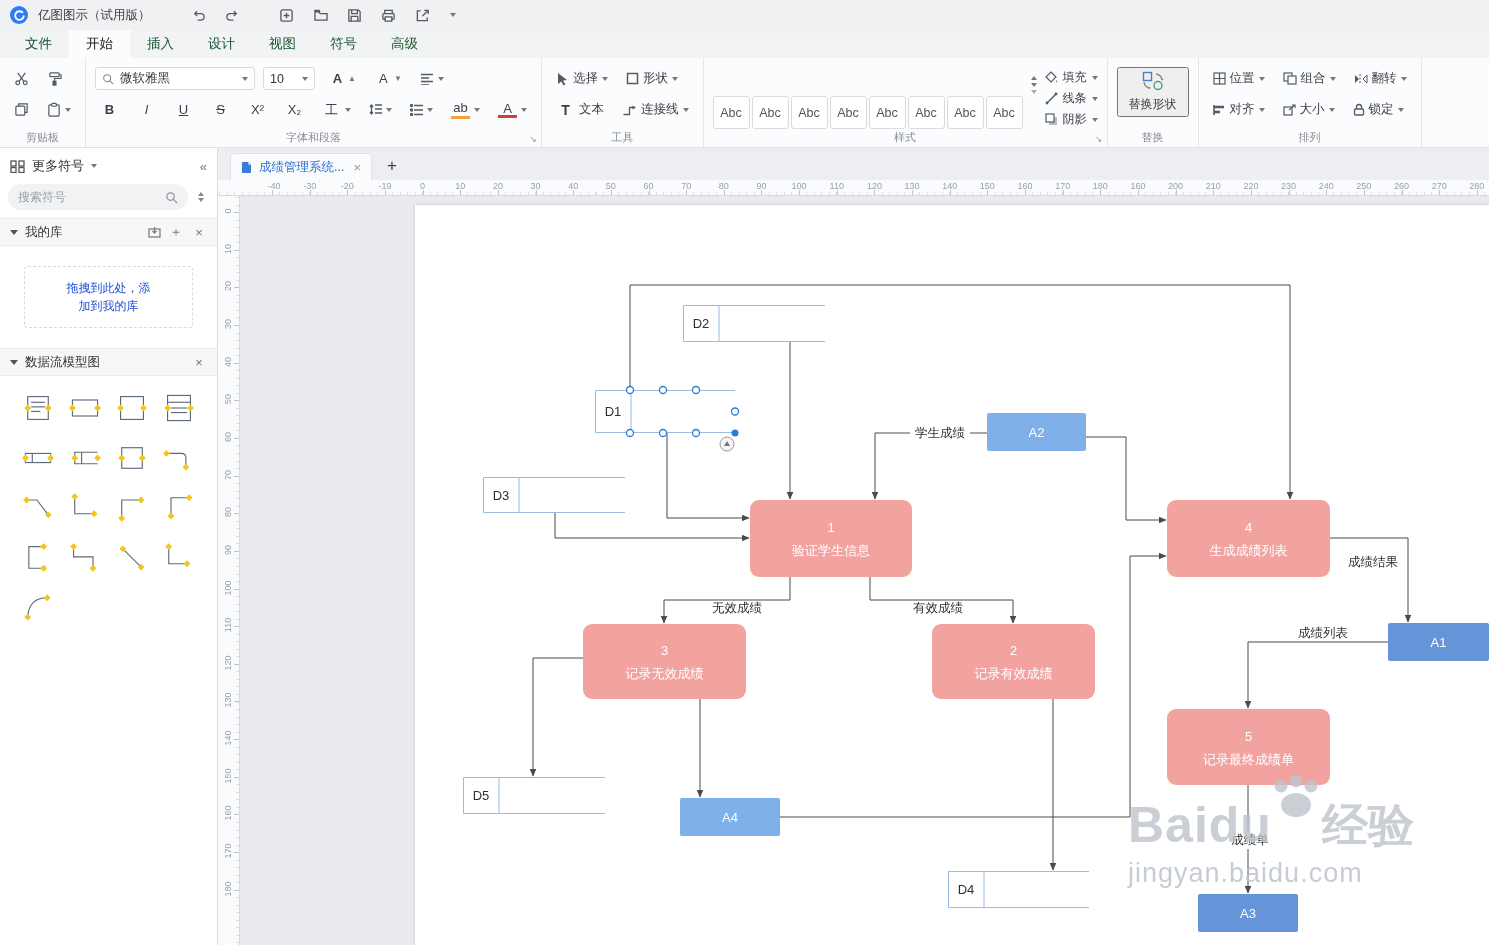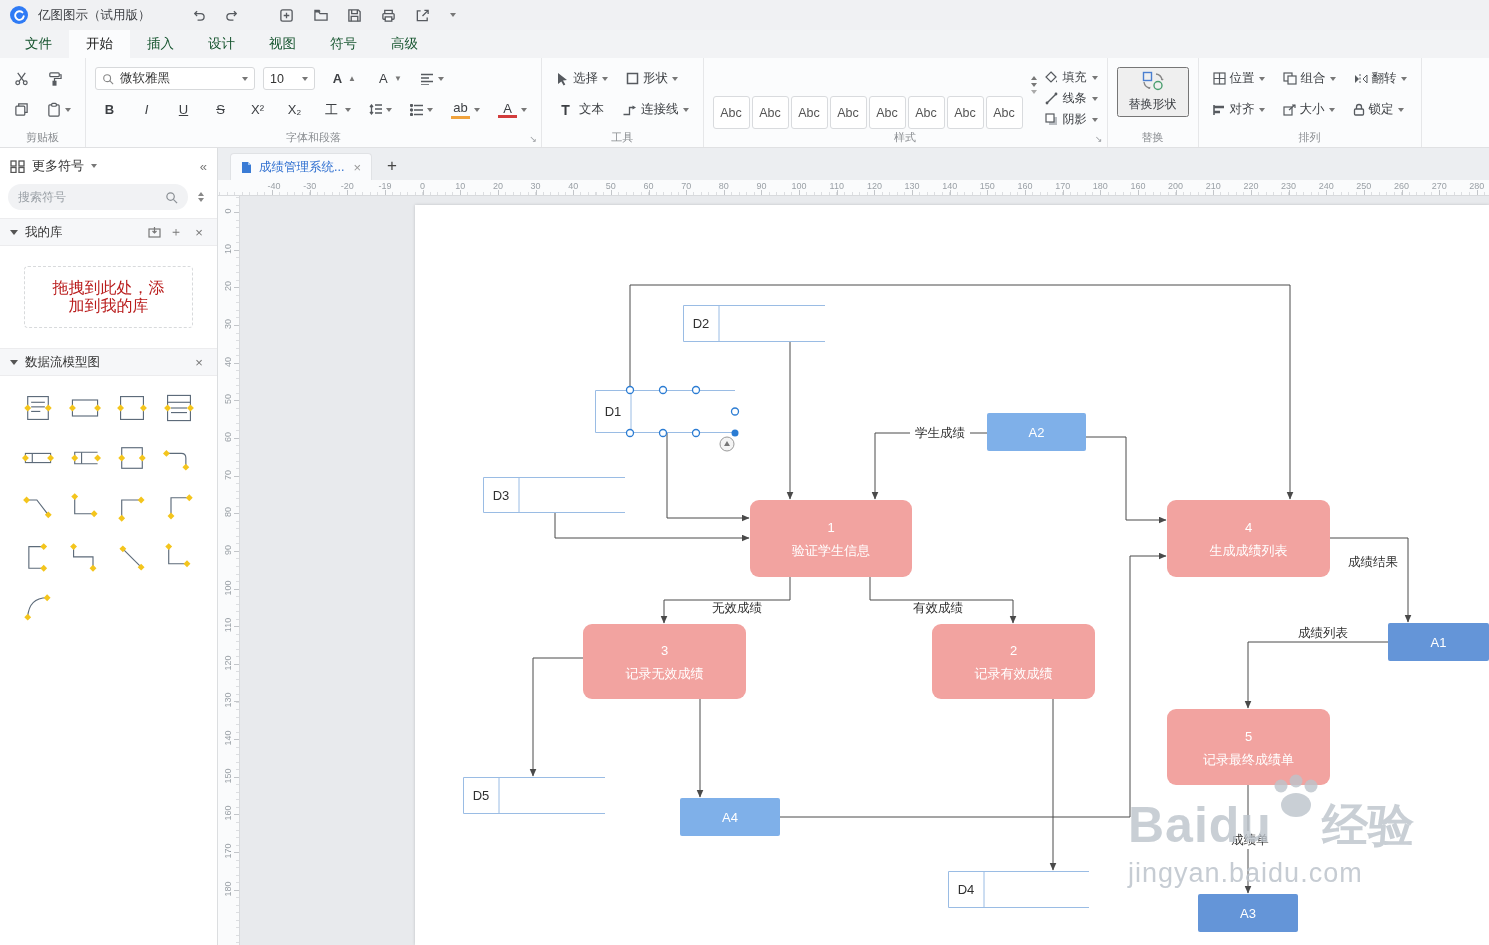--- a/index.html
+++ b/index.html
@@ -51,21 +51,21 @@
   .sb-head { height:36px; display:flex; align-items:center; padding:0 10px; gap:7px; font-size:13px; color:#333; flex:0 0 auto; }
   .sb-head .spacer, .sb-sec .spacer { flex:1; }
   .collapse-glyph { font-size:13px; color:#777; }
   .sb-search-row { display:flex; align-items:center; padding:0 8px 8px; gap:5px; flex:0 0 auto; }
   .sb-search { flex:1; height:26px; background:#f1f2f4; border-radius:13px; display:flex; align-items:center; padding:0 10px; font-size:12px; color:#9aa0a6; gap:6px; }
   .sb-search .spacer { flex:1; }
   .updown { display:flex; flex-direction:column; gap:2px; align-items:center; width:16px; }
   .sb-sec { height:28px; background:#f6f7f9; border-top:1px solid #ececee; border-bottom:1px solid #ececee; display:flex; align-items:center; gap:7px; padding:0 10px; font-size:12.5px; color:#333; flex:0 0 auto; }
   .tri-down { width:0; height:0; border-left:4px solid transparent; border-right:4px solid transparent; border-top:5px solid #555; }
   .sec-ico { color:#777; font-size:13px; width:16px; text-align:center; cursor:default; }
-  .drop-hint { margin:20px 24px; border:1px dashed #d8dadc; border-radius:4px; padding:12px 8px; text-align:center; color:#b91c1c; font-size:16px; line-height:18px; flex:0 0 auto; }
+  .drop-hint { margin:20px 24px; border:1px dashed #d8dadc; border-radius:4px; padding:12px 8px; text-align:center; color:#1d4ed8; font-size:12px; line-height:18px; flex:0 0 auto; }
   .shape-grid { display:grid; grid-template-columns:repeat(4,1fr); row-gap:14px; padding:14px; justify-items:center; }
   .shape-cell { width:36px; height:36px; display:flex; align-items:center; justify-content:center; }
 
   
   .workarea { flex:1; display:flex; flex-direction:column; min-width:0; }
   .tabbar { height:32px; background:#eceef1; display:flex; align-items:flex-end; padding-left:12px; flex:0 0 auto; }
   .doc-tab { height:27px; background:#fafbfd; border:1px solid #e0e2e5; border-bottom:none; display:flex; align-items:center; gap:7px; padding:0 10px; font-size:12.5px; color:#2f6fd0; border-radius:4px 4px 0 0; }
   .tab-close { color:#999; font-size:13px; margin-left:2px; }
   .tab-add { width:24px; height:24px; margin:0 0 2px 8px; display:flex; align-items:center; justify-content:center; font-size:17px; color:#444; }
 

